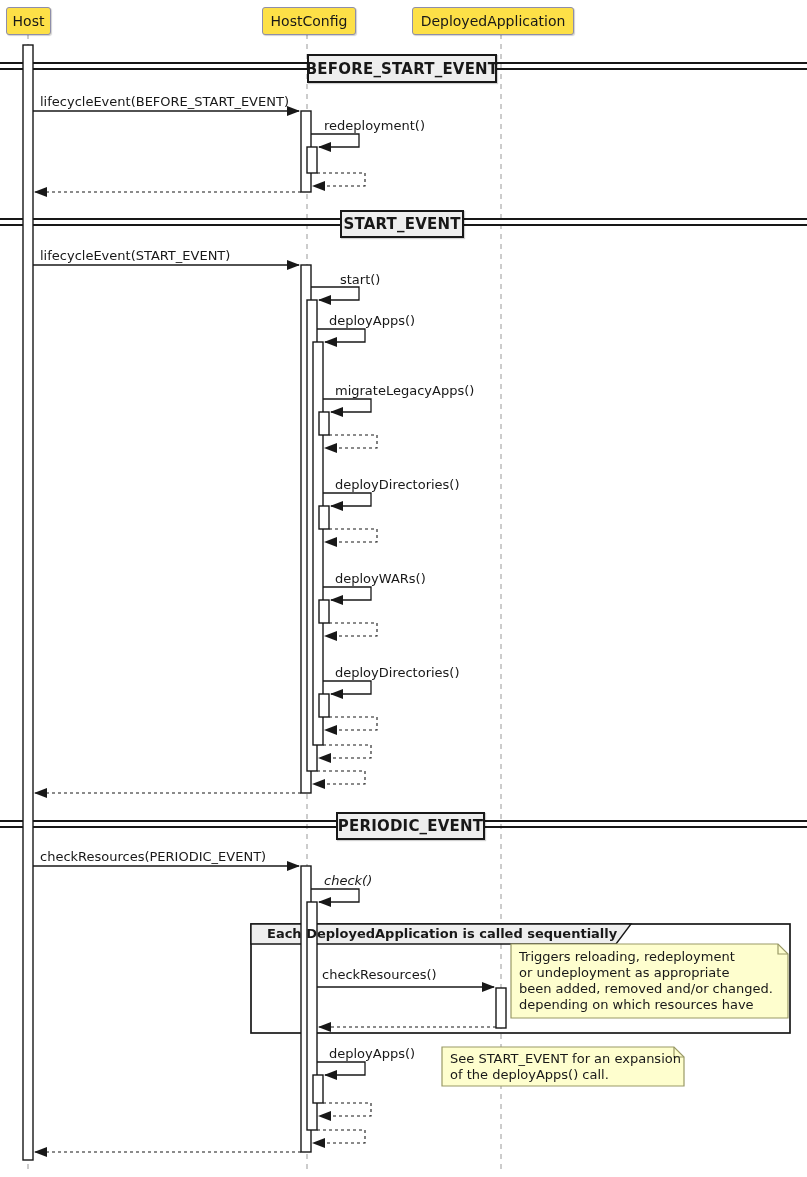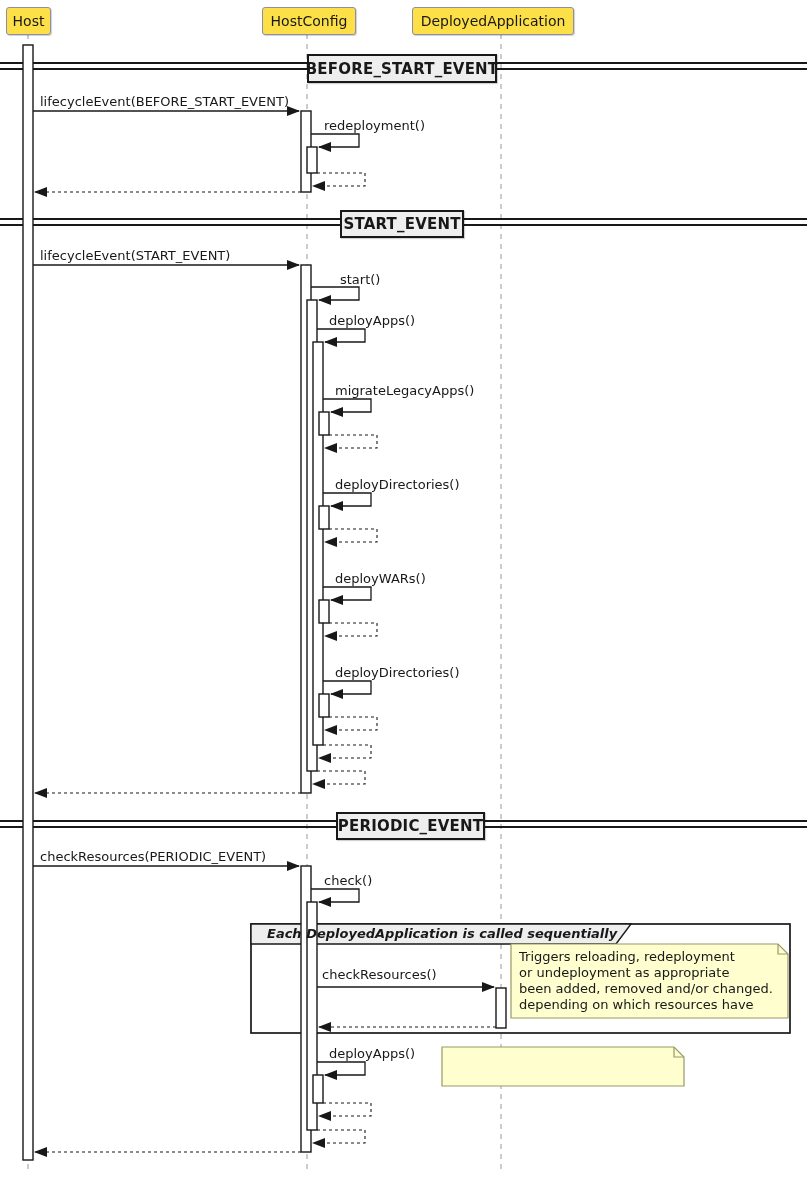--- a/index.html
+++ b/index.html
@@ -136,26 +136,30 @@
   <div class="msg" style="left:40px;top:94px;">lifecycleEvent(BEFORE_START_EVENT)</div>
   <div class="msg" style="left:324px;top:118px;">redeployment()</div>
   <div class="msg" style="left:40px;top:248px;">lifecycleEvent(START_EVENT)</div>
   <div class="msg" style="left:340px;top:272px;">start()</div>
   <div class="msg" style="left:329px;top:313px;">deployApps()</div>
   <div class="msg" style="left:335px;top:383px;">migrateLegacyApps()</div>
   <div class="msg" style="left:335px;top:477px;">deployDirectories()</div>
   <div class="msg" style="left:335px;top:571px;">deployWARs()</div>
   <div class="msg" style="left:335px;top:665px;">deployDirectories()</div>
   <div class="msg" style="left:40px;top:849px;">checkResources(PERIODIC_EVENT)</div>
-  <div class="msg" style="left:324px;top:873px;">check()</div>
+  <div class="msg" style="left:324px;top:873px;font-style:italic;">check()</div>
   <div class="msg" style="left:322px;top:967px;">checkResources()</div>
   <div class="msg" style="left:329px;top:1046px;">deployApps()</div>
 
-  <div class="group-title" style="left:267px;top:926px;font-style:italic;">Each DeployedApplication is called sequentially</div>
+  <div class="group-title" style="left:267px;top:926px;">Each DeployedApplication is called sequentially</div>
 
   <div class="note-text" style="left:519px;top:949px;">
     <div>Triggers reloading, redeployment</div>
     <div>or undeployment as appropriate</div>
     <div>been added, removed and/or changed.</div>
     <div>depending on which resources have</div>
   </div>
+  <div class="note-text" style="left:450px;top:1051px;">
+    <div>See START_EVENT for an expansion</div>
+    <div>of the deployApps() call.</div>
+  </div>
 
 </div>
 
 </body></html>

